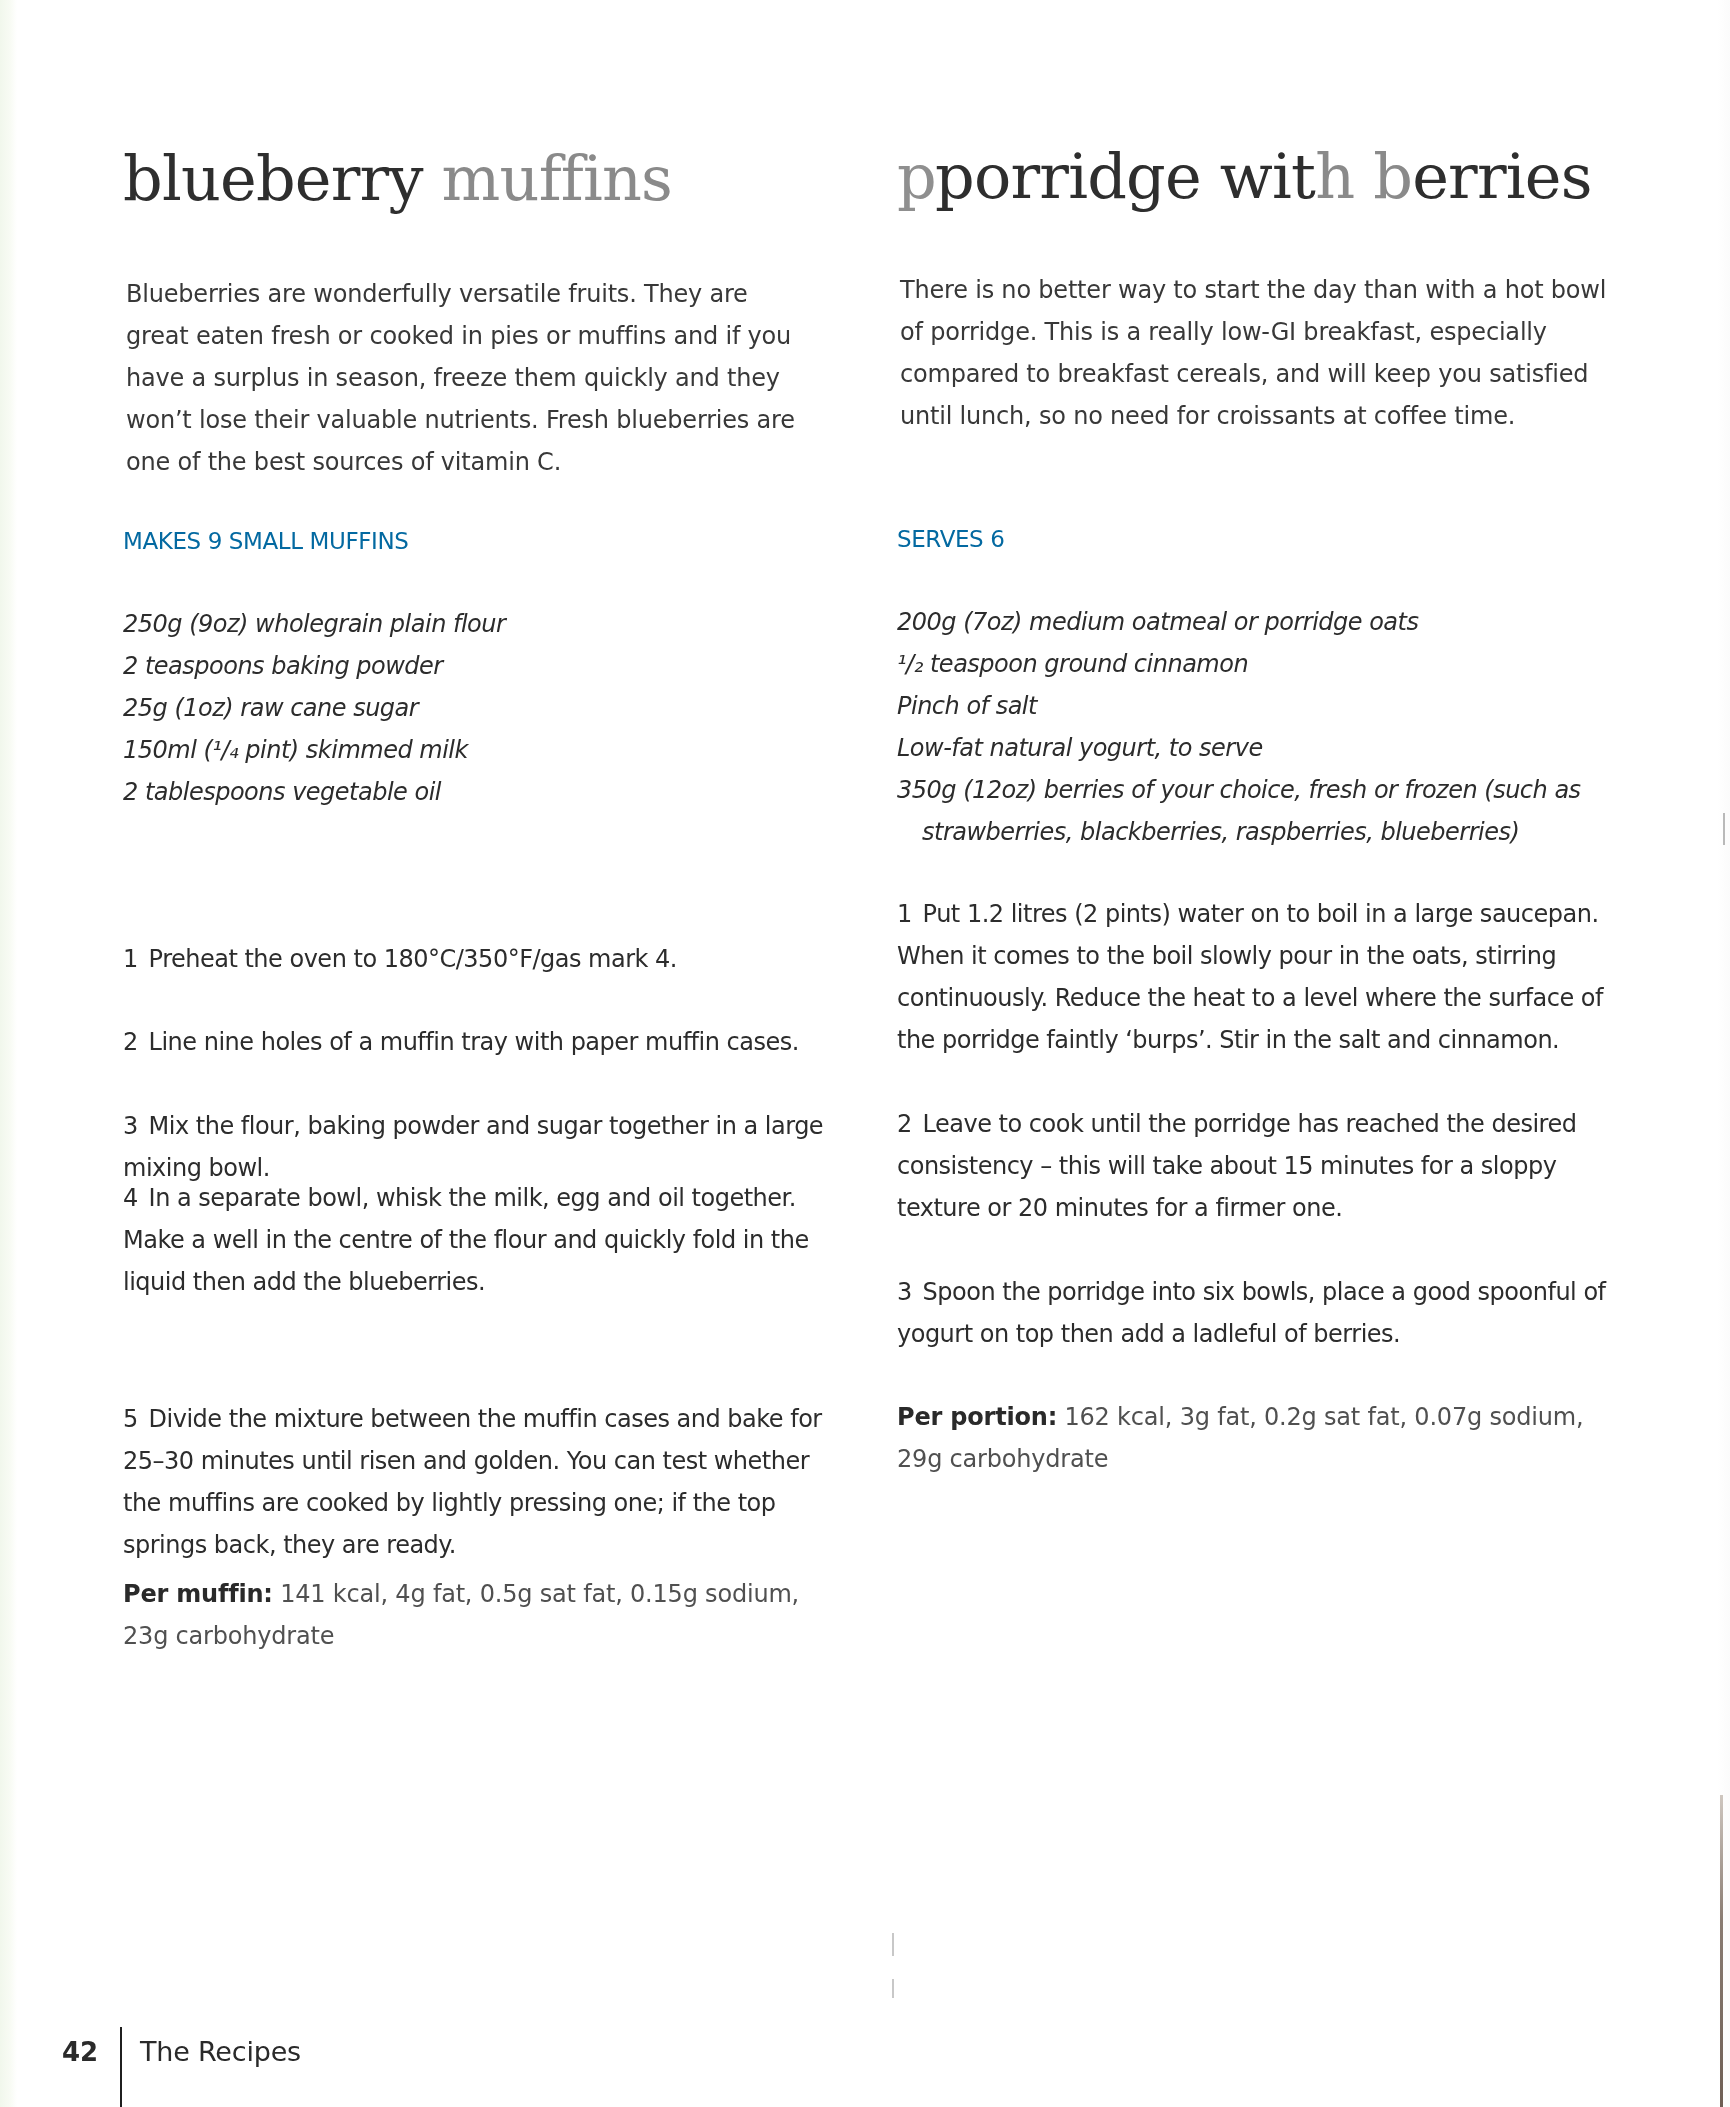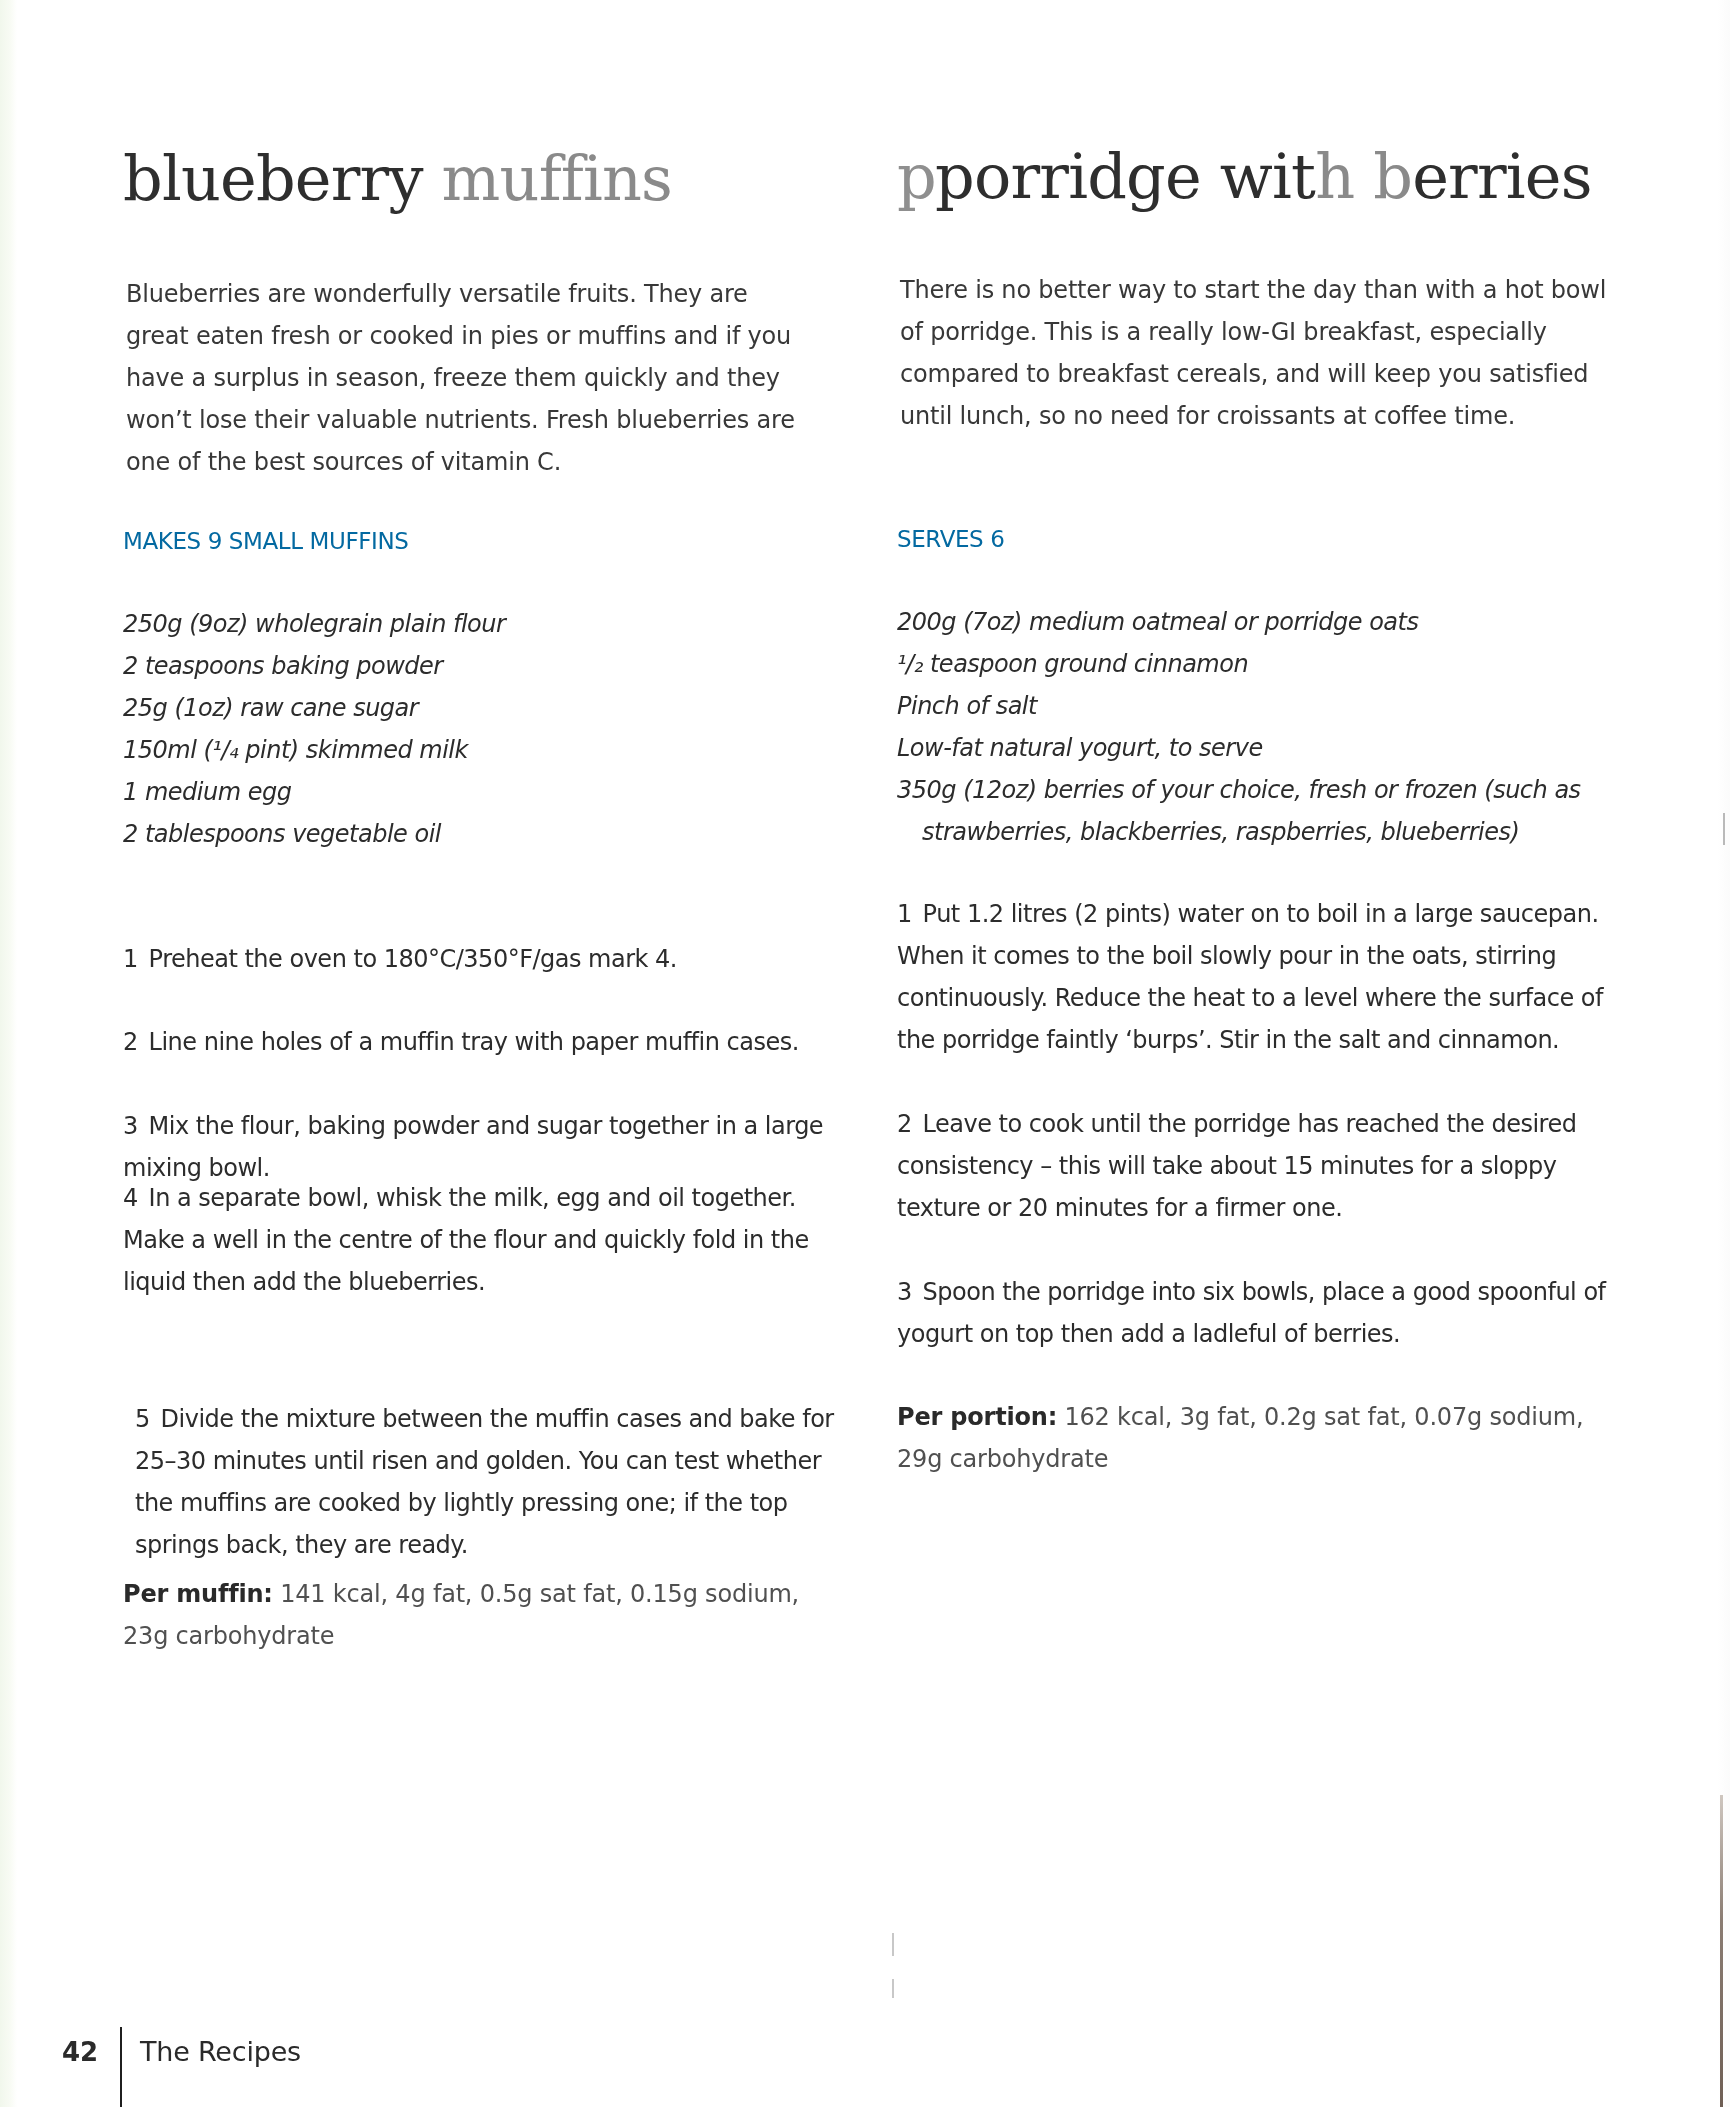--- a/index.html
+++ b/index.html
@@ -93,37 +93,36 @@
 
   <p class="intro" style="width:685px;">Blueberries are wonderfully versatile fruits. They are great eaten fresh or cooked in pies or muffins and if you have a surplus in season, freeze them quickly and they won’t lose their valuable nutrients. Fresh blueberries are one of the best sources of vitamin C.</p>
 
   <p class="yield" style="top:526px;">MAKES 9 SMALL MUFFINS</p>
 
   <ul class="ingredients" style="top:603px;">
     <li>250g (9oz) wholegrain plain flour</li>
     <li>2 teaspoons baking powder</li>
     <li>25g (1oz) raw cane sugar</li>
     <li>150ml (¹/₄ pint) skimmed milk</li>
-    <li>1 medium egg</li>
     <li>2 tablespoons vegetable oil</li>
   </ul>
 
   <p class="step" style="top:938px;width:724px;">
     <span class="num">1</span><span>Preheat the oven to 180°C/350°F/gas mark 4.</span>
   </p>
   <p class="step" style="top:1021px;width:724px;">
     <span class="num">2</span><span>Line nine holes of a muffin tray with paper muffin cases.</span>
   </p>
   <p class="step" style="top:1105px;width:732px;">
     <span class="num">3</span><span>Mix the flour, baking powder and sugar together in a large mixing bowl.</span>
   </p>
   <p class="step" style="top:1177px;width:724px;">
     <span class="num">4</span><span>In a separate bowl, whisk the milk, egg and oil together. Make a well in the centre of the flour and quickly fold in the liquid then add the blueberries.</span>
   </p>
-  <p class="step" style="top:1398px;width:724px;margin-left:12px;">
+  <p class="step" style="top:1398px;width:724px;">
     <span class="num">5</span><span>Divide the mixture between the muffin cases and bake for 25–30 minutes until risen and golden. You can test whether the muffins are cooked by lightly pressing one; if the top springs back, they are ready.</span>
   </p>
 
   <p class="nutrition" style="top:1573px;width:716px;">
     <span class="nlabel">Per muffin:</span>
     <span>141 kcal, 4g fat, 0.5g sat fat, 0.15g sodium, 23g carbohydrate</span>
   </p>
 </section>
 
 <section class="col col-right">

